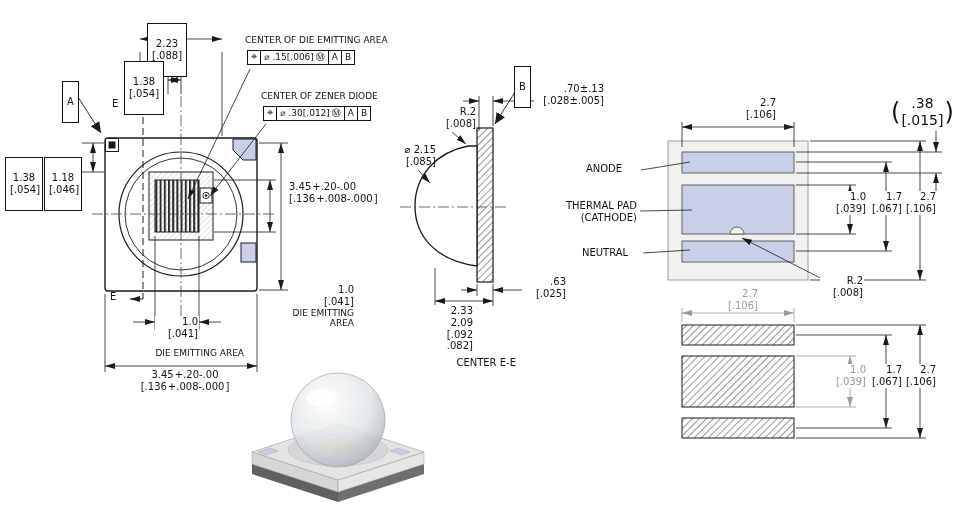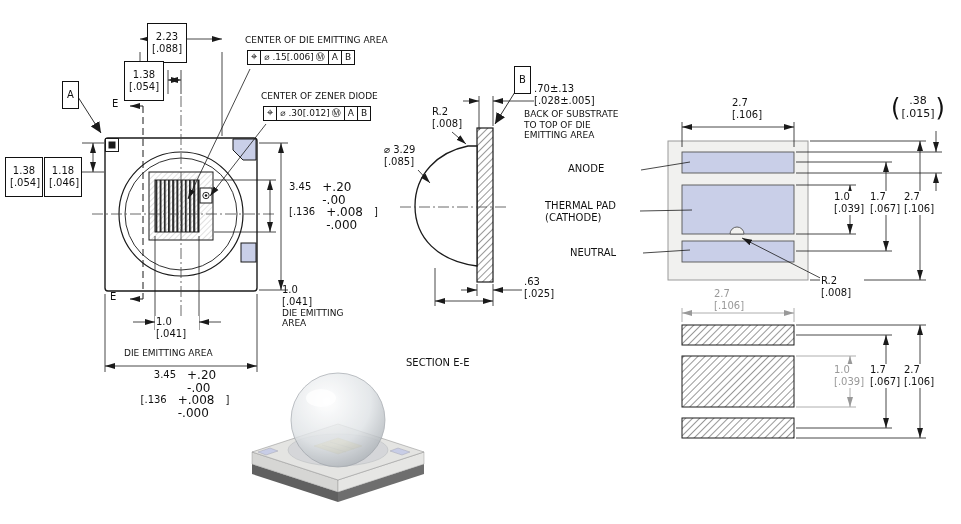--- a/index.html
+++ b/index.html
@@ -1,36 +1,36 @@
 <!DOCTYPE html>
 <html><head>
 <meta charset="utf-8">
 <style>
   *{box-sizing:border-box}
   html,body{margin:0;padding:0;background:#fff}
   #stage{position:relative;width:961px;height:524px;background:#fff;overflow:hidden;
          font-family:"DejaVu Sans",sans-serif;color:#111}
   #stage svg.lw{position:absolute;left:0;top:0}
   .t{position:absolute;font-size:10px;line-height:1.18;white-space:nowrap;color:#111}
-  .ctr{text-align:left}
-  .rt{text-align:left}
+  .ctr{text-align:right}
+  .rt{text-align:center}
   .sm{font-size:9px}
-  .boxed{border:1.2px solid #111;background:#fff;padding:7px 4px;text-align:center}
+  .boxed{border:1.2px solid #111;background:#fff;padding:14px 4px;text-align:center}
   .wbg{background:#fff;padding:0 1px}
   .gray{color:#999}
-  .row{display:flex;align-items:flex-start;gap:11px}
+  .row{display:flex;align-items:flex-end;gap:1px}
   .row.c{justify-content:center}
-  .stk{display:inline-flex;flex-direction:column;font-size:12px;line-height:1.05;text-align:left}
+  .stk{display:inline-flex;flex-direction:row;font-size:10px;line-height:1.05;text-align:left}
   .fcf{display:flex;align-items:stretch;background:#fff;font-size:9px}
   .fcf .cell{border:1px solid #111;padding:0 3px;display:flex;align-items:center;gap:2px;background:#fff}
   .fcf .cell + .cell{margin-left:-1px}
   .fcf .sym{font-size:11px}
   .paren-flex{display:flex;align-items:center;gap:1px}
   .paren{font-size:24px;line-height:1;font-weight:400}
-  .pstk{display:flex;flex-direction:column;text-align:center;font-size:11px;line-height:1.18}
+  .pstk{display:flex;flex-direction:column;text-align:center;font-size:14px;line-height:1.18}
 </style>
 </head>
 <body>
 
 <div id="stage">
 
 <svg class="lw" width="961" height="524" viewBox="0 0 961 524">
   <defs>
     <marker id="ar" markerWidth="11" markerHeight="8" refX="10" refY="4" orient="auto-start-reverse" markerUnits="userSpaceOnUse">
           <path d="M0,1 L10,4 L0,7 Z" fill="#1a1a1a"></path>
@@ -303,37 +303,38 @@
 </div>
 
 <div class="t boxed ctr" style="left:514px;top:66px">
   <div>B</div>
 </div>
 <div class="t ctr" style="left:432px;top:106px;width:44px">
   <div>R.2</div>
   <div>[.008]</div>
 </div>
 <div class="t ctr" style="left:384px;top:144px;width:52px">
-  <div>⌀ 3.29</div>
+  <div>⌀ 2.15</div>
   <div>[.085]</div>
 </div>
 <div class="t ctr" style="left:534px;top:83px;width:70px">
   <div>.70±.13</div>
   <div>[.028±.005]</div>
 </div>
-<div class="t ctr sm" style="left:524px;top:109px;width:120px">
-  <div>BACK OF SUBSTRATE</div>
-  <div>TO TOP OF DIE</div>
-  <div>EMITTING AREA</div>
-</div>
 <div class="t ctr" style="left:524px;top:276px;width:42px">
   <div>.63</div>
   <div>[.025]</div>
 </div>
-<div class="t ctr" style="left:406px;top:357px;width:110px">SECTION E-E</div>
+<div class="t ctr wbg" style="left:428px;top:305px;width:46px">
+  <div>2.33</div>
+  <div>2.09</div>
+  <div>[.092</div>
+  <div>.082]</div>
+</div>
+<div class="t ctr" style="left:406px;top:357px;width:110px">CENTER E-E</div>
 
 <div class="t ctr" style="left:732px;top:97px;width:44px">
   <div>2.7</div>
   <div>[.106]</div>
 </div>
 <div class="t paren-flex" style="left:891px;top:95px">
   <span class="paren">(</span>
   <span class="pstk">
     <span>.38</span>
     <span>[.015]</span>

